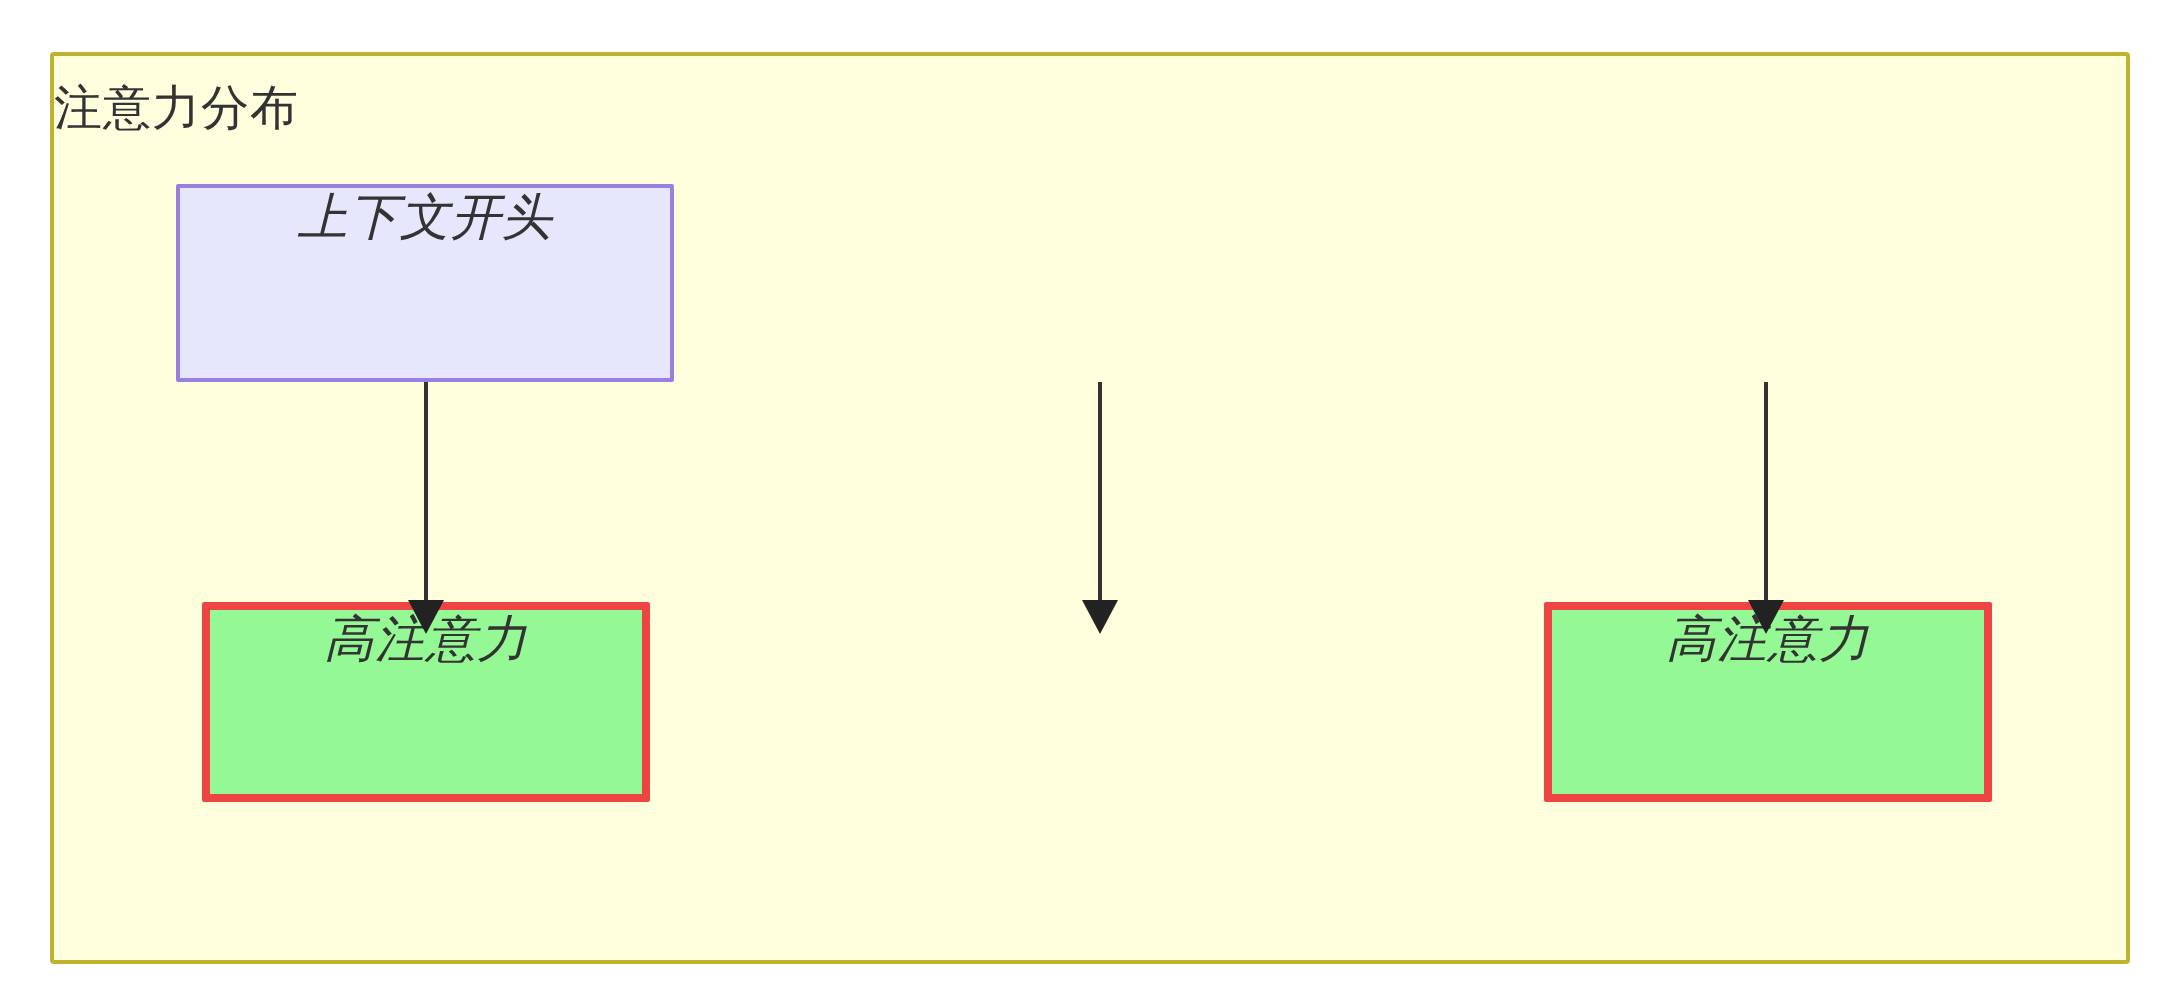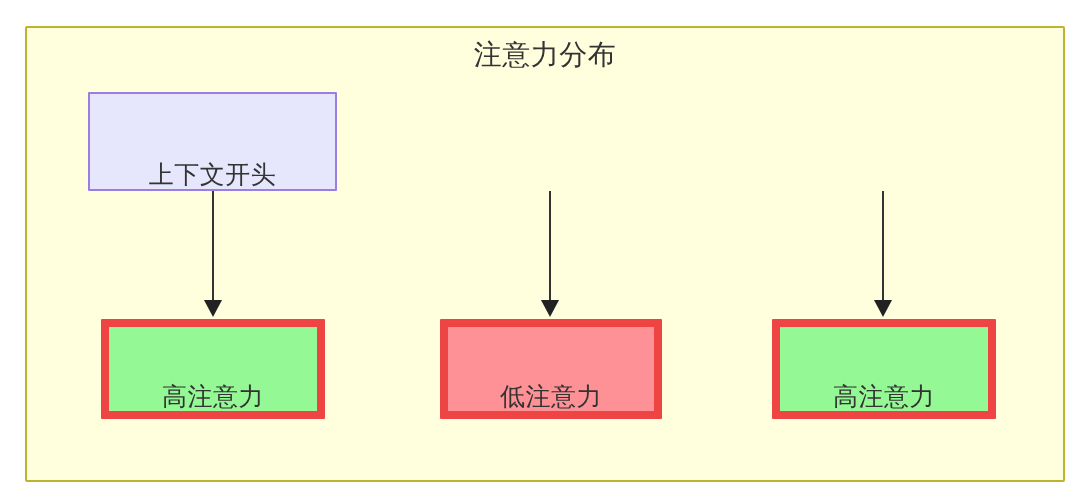--- a/index.html
+++ b/index.html
@@ -30,36 +30,37 @@
     box-sizing: border-box;
     background: #ffffde;
     border: 2px solid #bfb22f;
     border-radius: 2px;
   }
   .subgraph-title {
     position: absolute;
     left: 0;
     top: 12px;
     width: 100%;
-    text-align: center;
-    font-size: 28px;
+    text-align: left;
+    font-size: 24px;
     line-height: 30px;
     color: #333333;
     letter-spacing: 0.5px;
     white-space: nowrap;
   }
 
   
   .node {
     position: absolute;
     box-sizing: border-box;
     display: flex;
-    align-items: flex-end;
+    align-items: flex-start;
     justify-content: center;
     white-space: nowrap;
+    font-style: italic;
   }
   .node-label {
     font-size: 25px;
     line-height: 30px;
     color: #333333;
     letter-spacing: 0.5px;
   }
 
   
   .node.ctx {
@@ -68,23 +69,23 @@
     border-radius: 1px;
     top: 92px;
     height: 99px;
   }
   .node.ctx.c1 { left: 88px;  width: 249px; }
   .node.ctx.c2 { left: 428px; width: 245px; }
   .node.ctx.c3 { left: 758px; width: 250px; }
 
   
   .node.att {
-    border: 8px solid #ef4444;
+    border: 4px solid #ef4444;
     border-radius: 1px;
-    top: 319px;
+    top: 301px;
     height: 100px;
   }
   .node.att.a1 { left: 101px; width: 224px; background: #94f894; }
   .node.att.a2 { left: 440px; width: 222px; background: #fd9195; }
   .node.att.a3 { left: 772px; width: 224px; background: #94f894; }
 
   
   #edges {
     position: absolute;
     left: 0;
@@ -103,23 +104,20 @@
     <div class="subgraph-title">注意力分布</div>
   </div>
 
   <div class="node ctx c1">
     <span class="node-label">上下文开头</span>
   </div>
 
   <div class="node att a1">
     <span class="node-label">高注意力</span>
   </div>
-  <div class="node att a2">
-    <span class="node-label">低注意力</span>
-  </div>
   <div class="node att a3">
     <span class="node-label">高注意力</span>
   </div>
 
   <svg id="edges" viewBox="0 0 1080 496">
     <g>
       <line x1="213" y1="191" x2="213" y2="301" stroke="#333333" stroke-width="2"></line>
       <polygon points="213,317 204,300 222,300" fill="#222222"></polygon>
     </g>
     <g>

